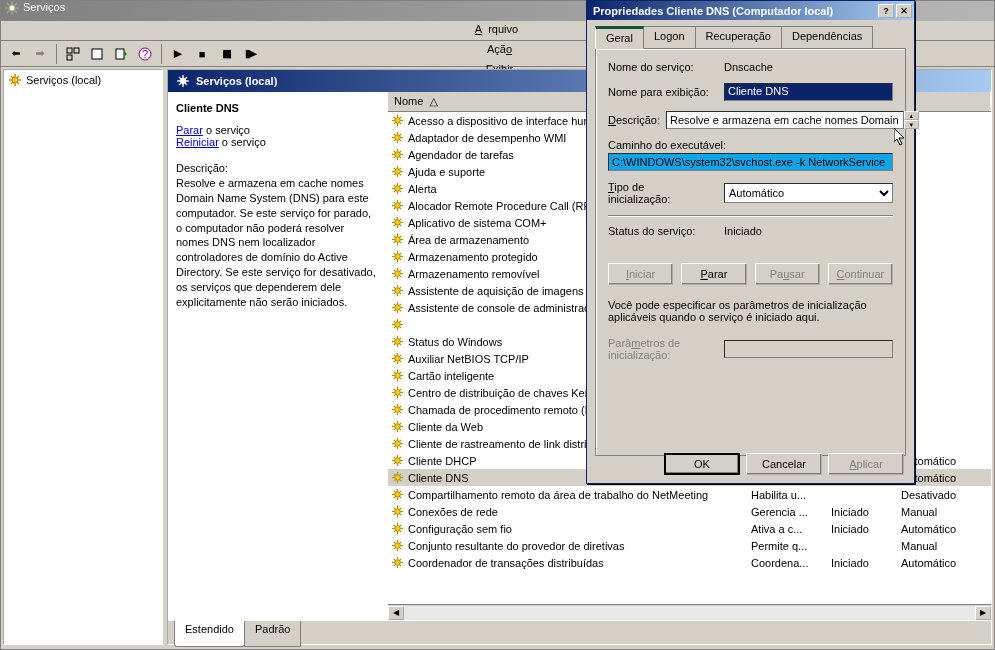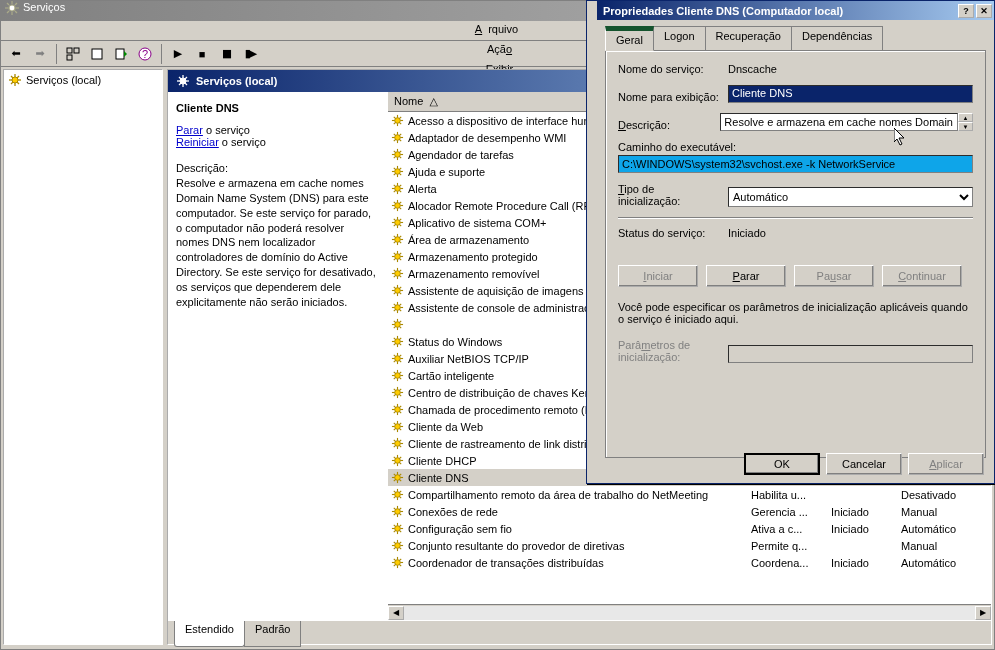--- a/index.html
+++ b/index.html
@@ -43,31 +43,31 @@
   .btab.active { background:#fff; border-bottom-left-radius:3px; border-bottom-right-radius:3px;}
   .hscroll{height:16px; background:#d4d0c8; border-top:1px solid #808080; display:flex; align-items:center;}
   .hscroll .arrow{width:16px; height:14px; background:#d4d0c8; border:1px outset #fff; display:flex; align-items:center; justify-content:center; font-size:8px;}
   .hscroll .track{flex:1; background:#e8e8e8; height:14px;}
 
   
   .gear { width:14px; height:14px; display:inline-block;}
   .gear svg, .gear-small svg { display:block;}
 
   
-  .dialog { position:absolute; left:586px; top:0; width:409px; height:484px; background:#d4d0c8; border:1px solid #0a246a; box-shadow: 1px 1px 0 #000; padding-left: 10px;}
+  .dialog { position:absolute; left:586px; top:0; width:329px; height:484px; background:#d4d0c8; border:1px solid #0a246a; box-shadow: 1px 1px 0 #000;}
   .dlg-title { background: linear-gradient(to right,#0a246a,#a6caf0); color:#fff; height:19px; display:flex; align-items:center; font-weight:bold; padding-left:6px;}
   .dlg-title .spacer{flex:1;}
   .dlg-title .tbtns{display:flex; gap:2px; padding-right:2px;}
   .dlg-title .tx{ width:16px; height:14px; background:#d4d0c8; border:1px outset #fff; color:#000; display:flex; align-items:center; justify-content:center; font-weight:bold; font-size:9px;}
   .dlg-tabs { display:flex; margin:6px 8px 0; }
   .dtab { padding:3px 10px 4px; border:1px solid #808080; border-bottom:none; background:#d4d0c8; margin-right:-1px; position:relative;}
-  .dtab.active { background:#d4d0c8; border-bottom:1px solid #d4d0c8; z-index:2; margin-bottom:-1px; border-top:5px solid #14532d; border-left:1px solid #fff;}
+  .dtab.active { background:#d4d0c8; border-bottom:1px solid #d4d0c8; z-index:2; margin-bottom:-1px; border-top:3px solid #14532d; border-left:1px solid #fff;}
   .dlg-panel { margin:0 8px 8px; border:1px solid #808080; border-top:1px solid #808080; background:#d4d0c8; padding:12px 12px 8px; height:408px; border-left:1px solid #fff; border-top:1px solid #fff; border-right:1px solid #404040; border-bottom:1px solid #404040;}
   .dlg-panel{ border:1px solid #808080; box-shadow: inset 1px 1px 0 #fff;}
-  .frow { display:flex; align-items:flex-end; margin-bottom:10px; }
+  .frow { display:flex; align-items:center; margin-bottom:10px; gap:6px;}
   .flabel { width:110px;}
   .fval { flex:1;}
   input.txt, .txtbox { border:1px inset #808080; background:#fff; padding:1px 3px; height:18px; width:100%;}
   .txtbox.sel { background:#0a246a; color:#fff;}
   .txtarea { border:1px inset #808080; background:#fff; padding:2px 3px; width:100%; height:18px; overflow:hidden; white-space:nowrap;}
   .readonly-box { border:1px inset #808080; background:#d4d0c8; padding:2px 3px; width:100%; height:18px; color:#000;}
   select.combo { width:100%; height:20px; border:1px inset #808080; background:#fff;}
   .dlg-btn-row { display:flex; gap:8px; margin:26px 0 14px;}
   .wbtn { width:80px; height:22px; border:1px outset #fff; background:#d4d0c8; box-shadow: inset -1px -1px 0 #808080;}
   .wbtn:disabled, .wbtn.disabled { color:#808080;}

